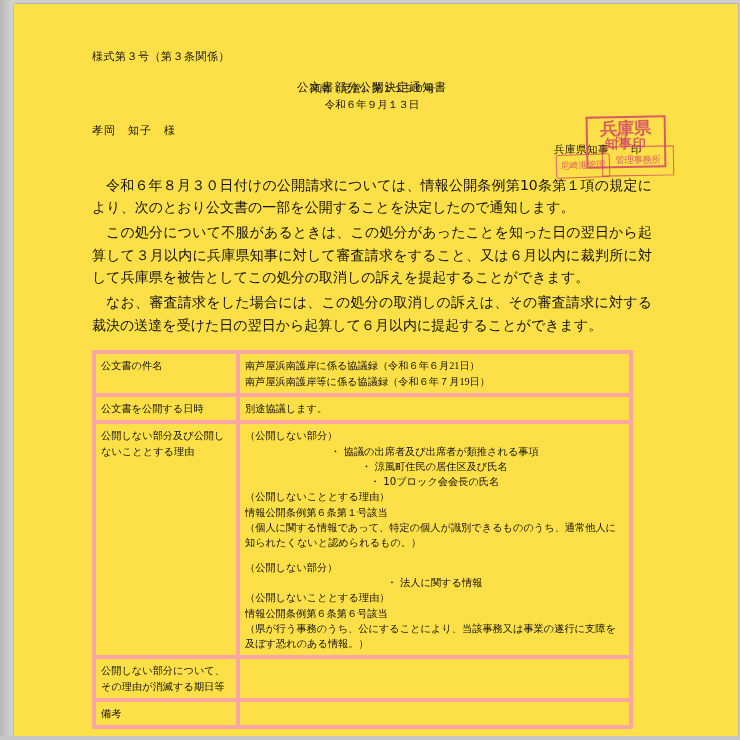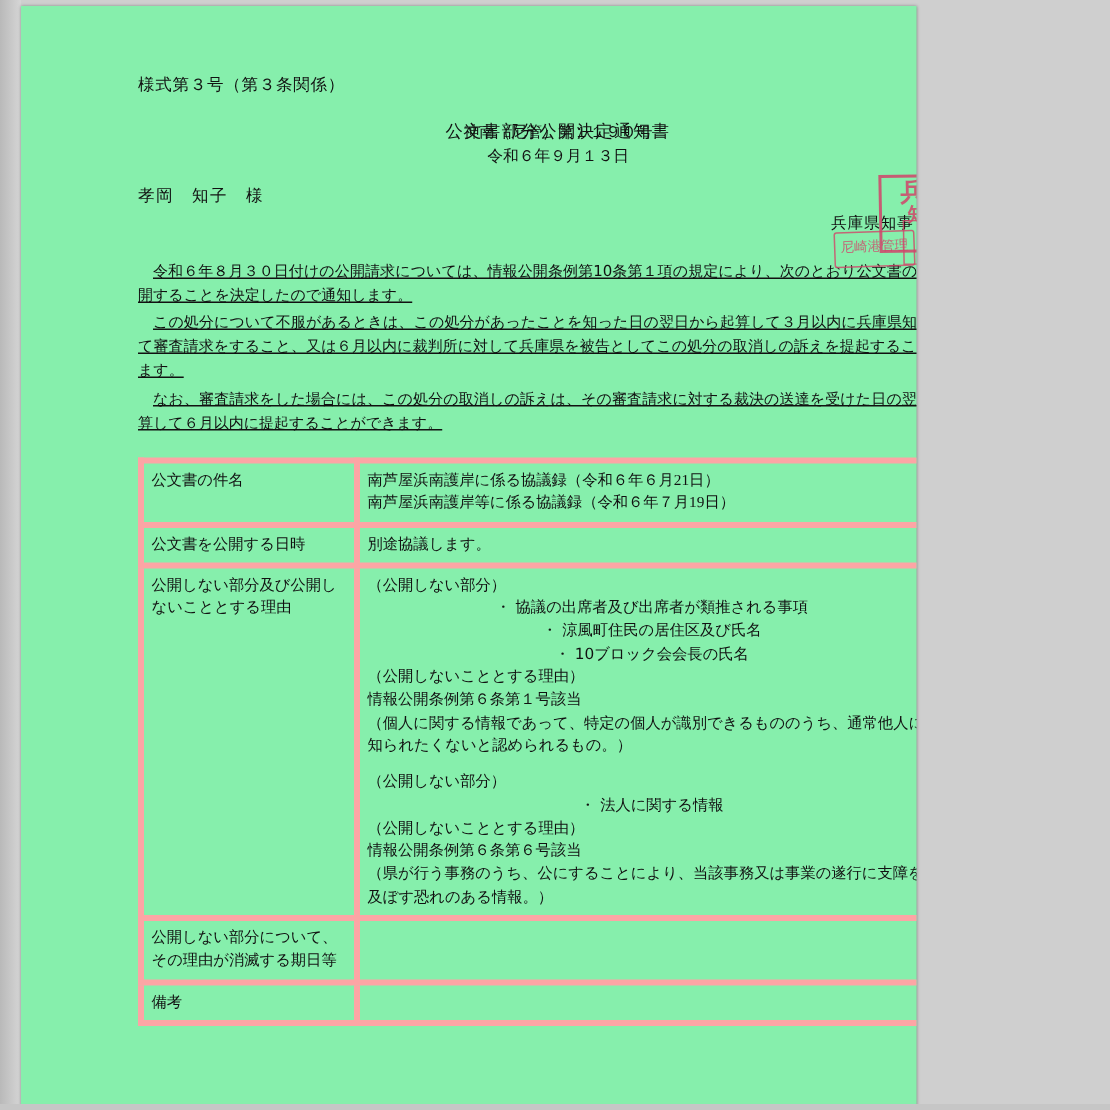--- a/index.html
+++ b/index.html
@@ -10,23 +10,23 @@
     width: 740px;
     height: 740px;
     background: #cfcfcf;
     font-family: "DejaVu Sans", sans-serif;
     overflow: hidden;
   }
   .page {
     position: absolute;
     left: 14px;
     top: 4px;
-    width: 597px;
+    width: 724px;
     height: 734px;
-    background: #86efac;
+    background: #fde047;
     box-shadow: 0 0 2px rgba(0,0,0,0.35);
     overflow: hidden;
   }
   .inner {
     position: absolute;
     left: 78px;
     top: 44px;
     width: 560px;
     font-size: 10.5px;
     color: #111;
@@ -55,24 +55,23 @@
   }
   .issuer {
     text-align: right;
     font-size: 10.5px;
     margin-top: 2px;
     padding-right: 10px;
     letter-spacing: 0.5px;
   }
   .body-text {
     margin-top: 16px;
-    font-size: 10px;
+    font-size: 14px;
     line-height: 1.62;
     text-align: justify;
-    text-decoration: underline;
   }
   .body-text p {
     margin: 0 0 2px 0;
     text-indent: 1em;
   }
   table.main {
     margin-top: 14px;
     border-collapse: collapse;
     width: 541px;
     table-layout: fixed;

